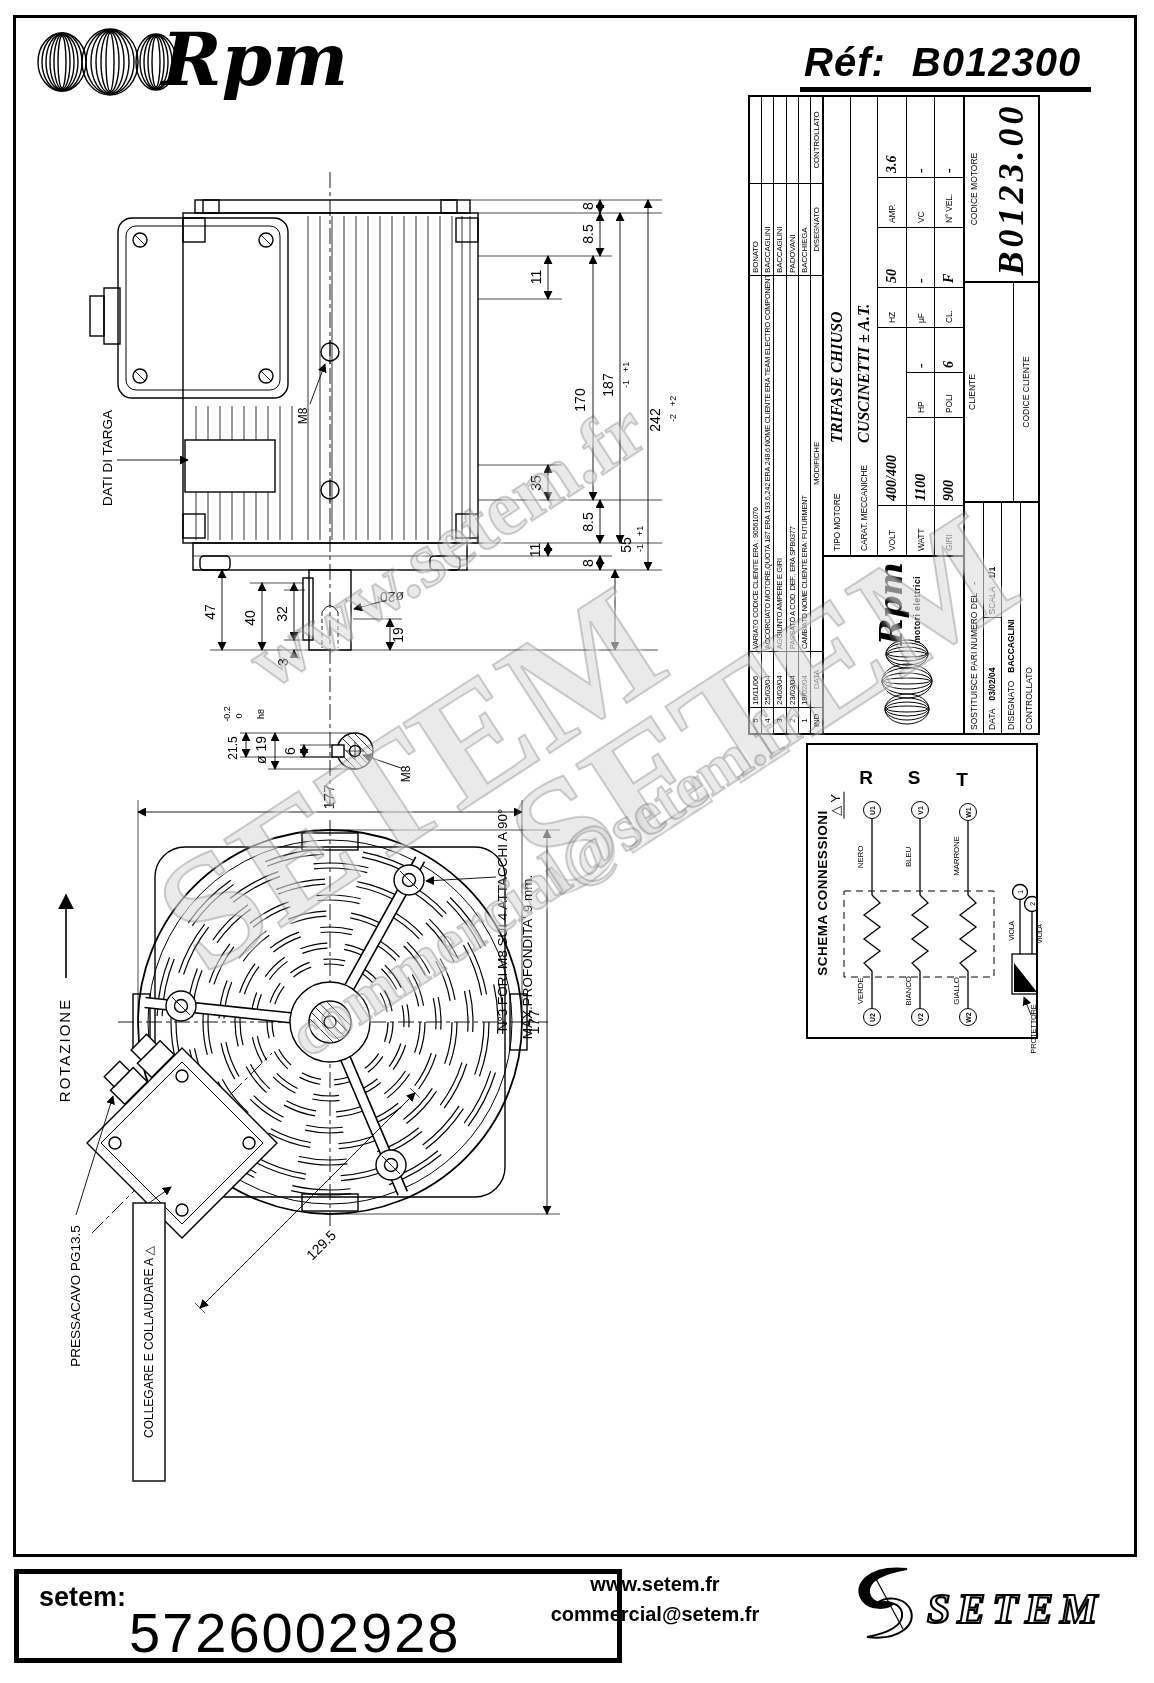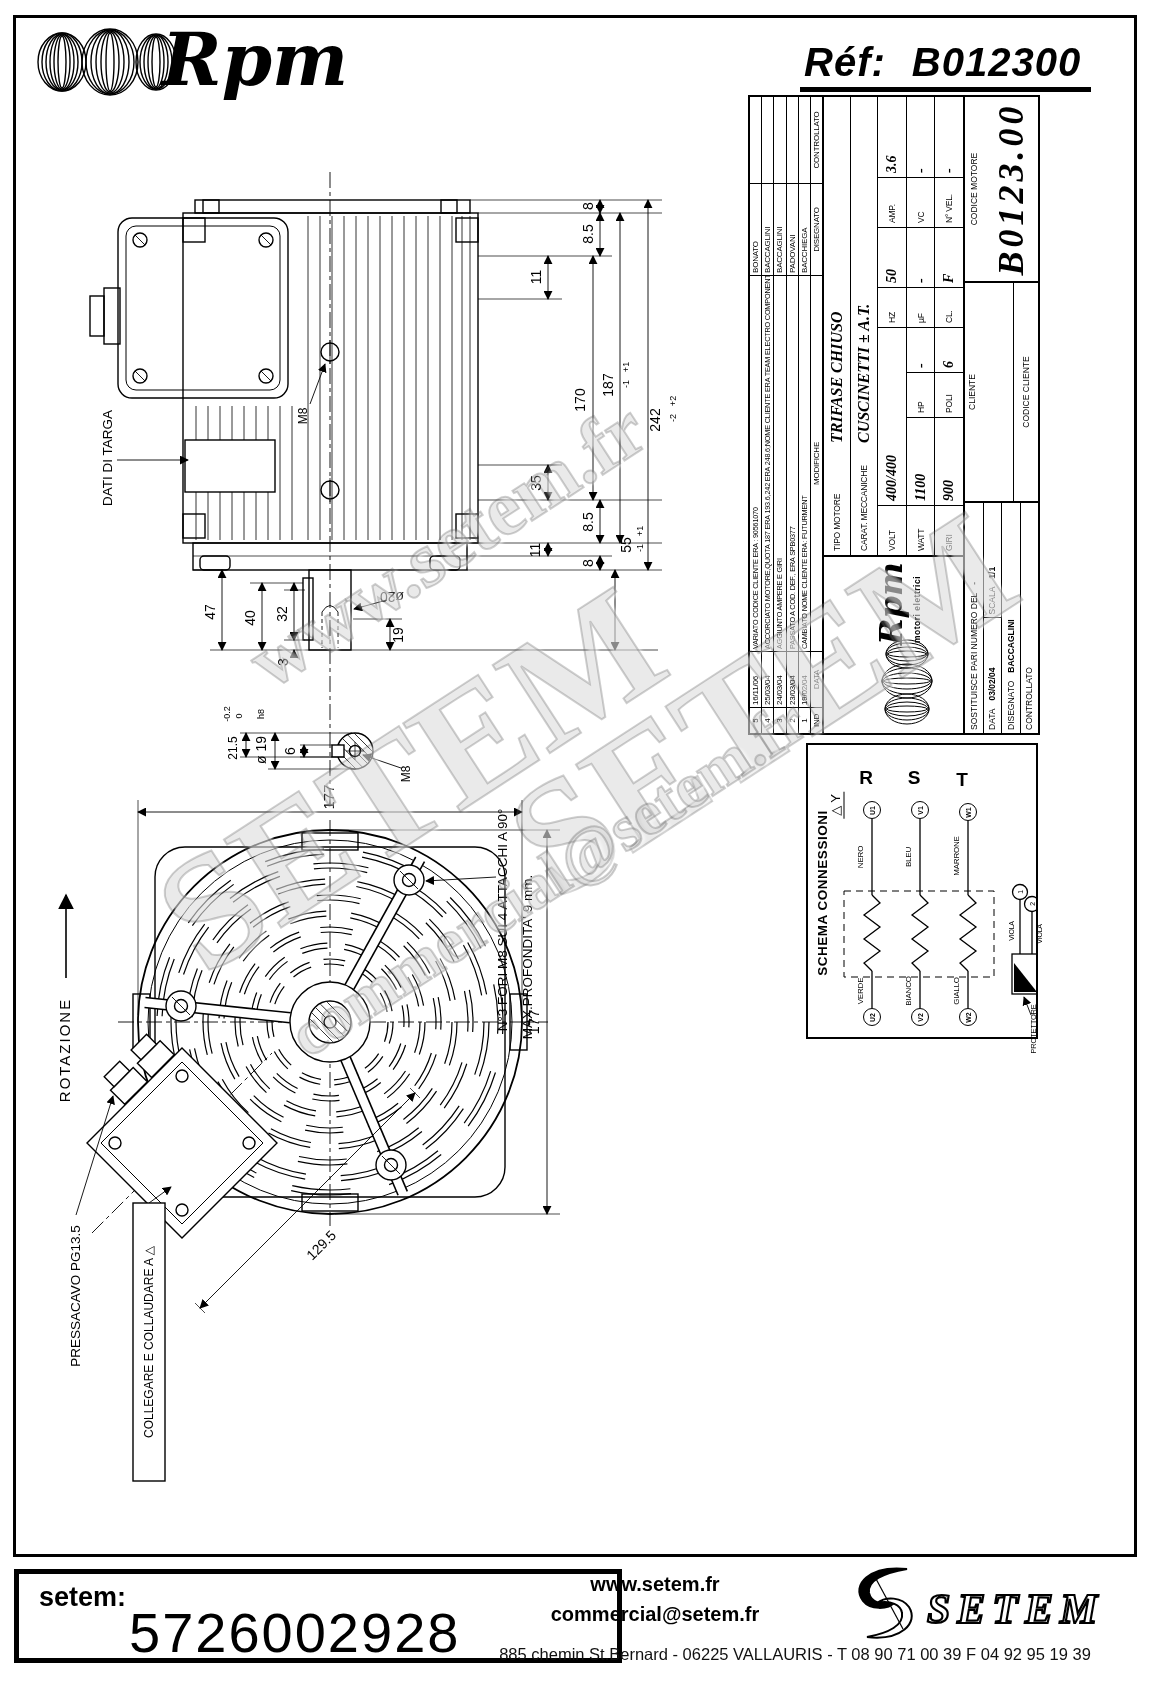--- a/index.html
+++ b/index.html
@@ -619,21 +619,20 @@
 <div class="wm" style="left:762px; top:705px; font-size:160px;">SETEM</div>
 <div class="wm" style="left:548px; top:878px; font-size:64px;">commercial@setem.fr</div>
 
 <div class="footer">
   <div class="code-box">
     <div class="code-label">setem:</div>
     <div class="code-value">5726002928</div>
   </div>
   <div class="f-website">www.setem.fr</div>
   <div class="f-email">commercial@setem.fr</div>
-  <div class="f-address">885 chemin St.Bernard  -  06225 VALLAURIS  -  T 08 90 71 00 39   F 04 92 95 19 39</div>
   <div class="f-logo">
     <svg width="80" height="80">
       <g fill="none" stroke="#000" stroke-width="2">
         <path d="M62,6 C24,2 6,22 18,38 C25,47 43,47 50,39 C36,43 26,39 24,30 C22,18 38,10 62,6 Z" fill="#000"></path>
         <path d="M22,74 C56,78 74,60 64,44 C57,34 41,33 32,40 C46,37 56,42 57,50 C59,62 44,70 22,74 Z" fill="#fff"></path>
         <line x1="30" y1="14" x2="58" y2="66" stroke-width="1.2"></line>
       </g>
     </svg>
     <div class="f-logo-text">SETEM</div>
   </div>

